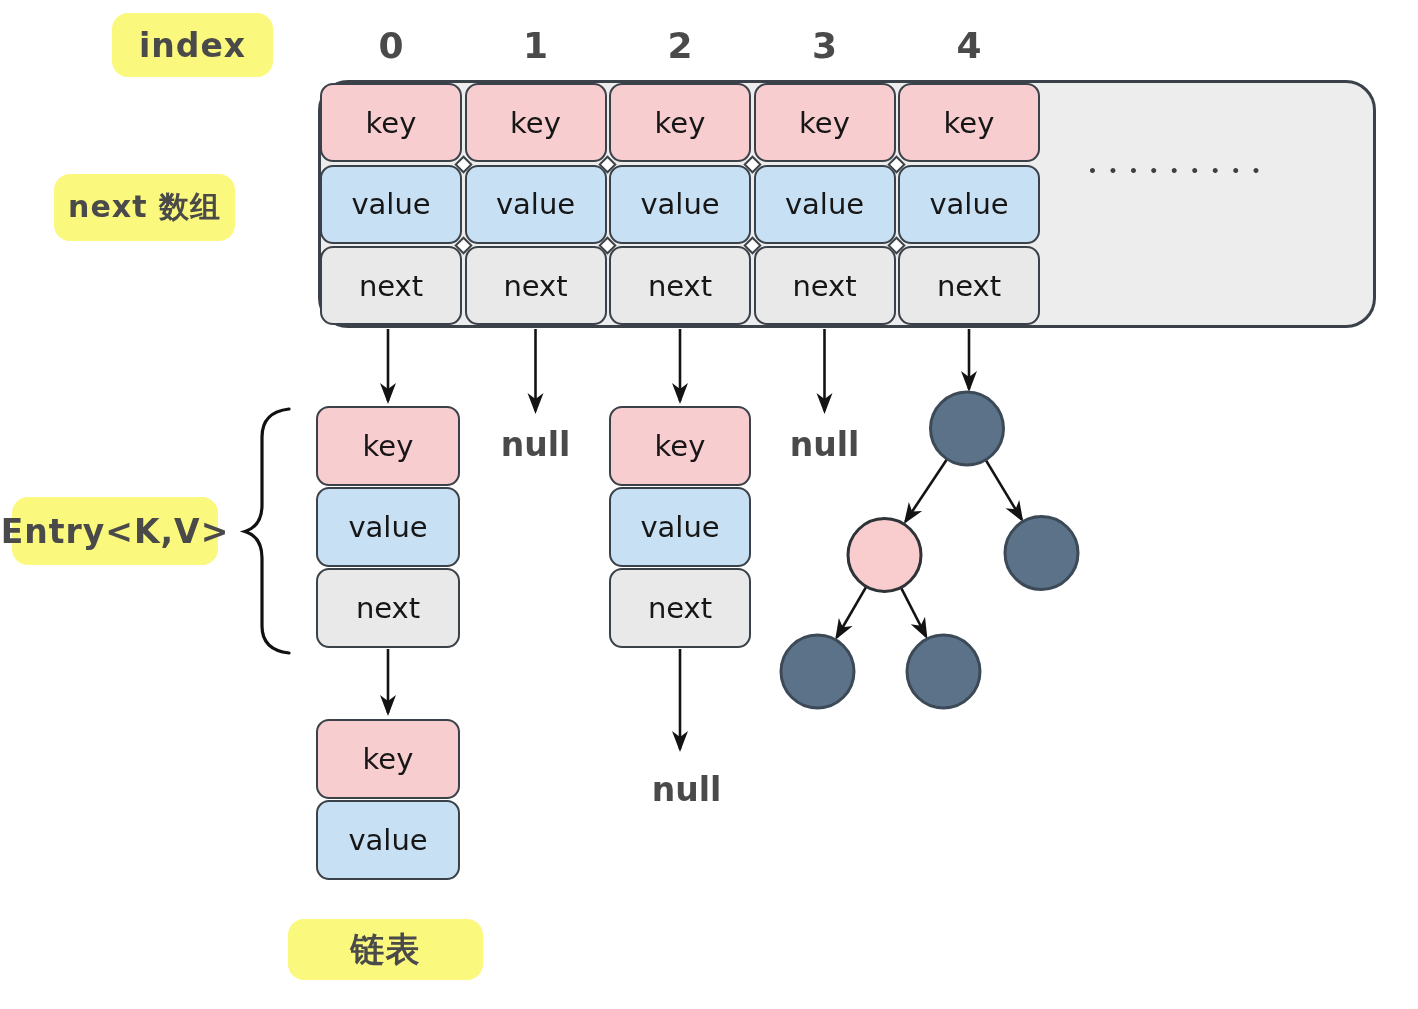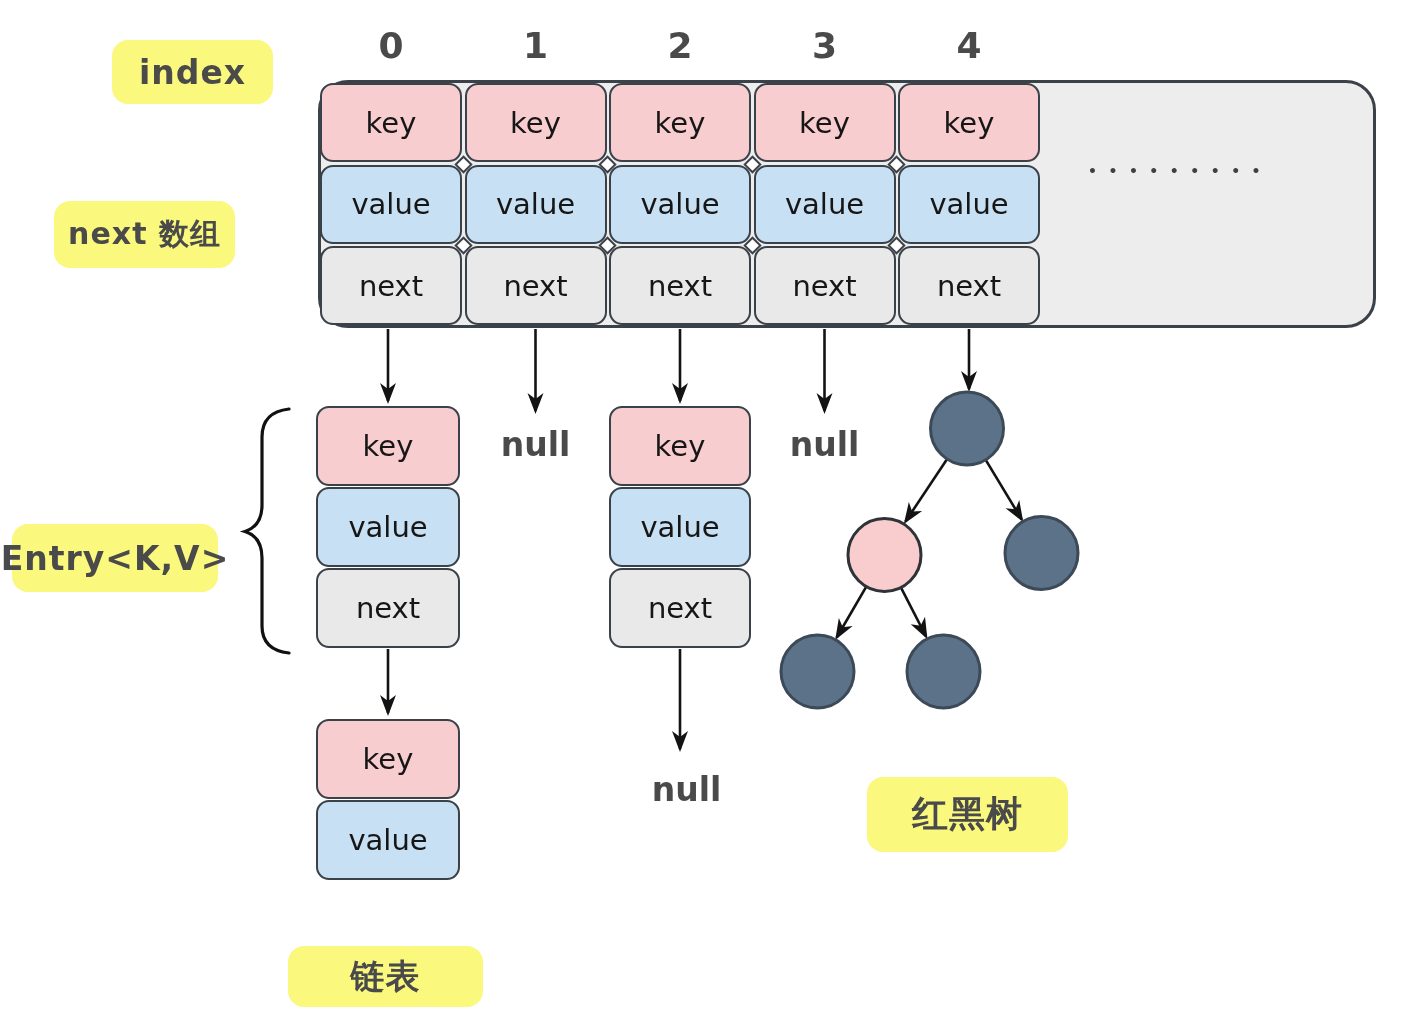--- a/index.html
+++ b/index.html
@@ -20,21 +20,20 @@
   html,body{margin:0;padding:0;background:#ffffff;}
   .canvas{
     position:relative;width:1418px;height:1009px;background:#ffffff;overflow:hidden;
     font-family:"DejaVu Sans","Liberation Sans",sans-serif;
   }
   .abs{position:absolute;box-sizing:border-box;}
   .ylabel{
     background:var(--label-yellow);color:var(--text-dark);font-weight:bold;
     border-radius:16px;display:flex;align-items:center;justify-content:center;
     letter-spacing:1px;
-    margin-top:27px;
   }
   .idx-num{
     color:var(--text-dark);font-weight:bold;font-size:36px;text-align:center;line-height:44px;
   }
   .bucket-container{
     background:var(--container-gray);border:3px solid var(--border-dark);border-radius:30px;
   }
   .cell{
     border:2.5px solid var(--border-dark);border-radius:13px;
     display:flex;align-items:center;justify-content:center;
@@ -90,21 +89,20 @@
     <circle class="node-black" cx="967" cy="428.5" r="36.5"></circle>
     <circle class="node-red" cx="884.5" cy="555" r="36.5"></circle>
     <circle class="node-black" cx="1041.5" cy="553" r="36.5"></circle>
     <circle class="node-black" cx="817.5" cy="671.5" r="36.5"></circle>
     <circle class="node-black" cx="943.5" cy="671.5" r="36.5"></circle>
   </svg>
 
   <div class="abs ylabel" style="left:112px;top:13px;width:161px;height:64px;font-size:33px;">index</div>
   <div class="abs ylabel" style="left:54px;top:174px;width:181px;height:67px;font-size:30px;">next 数组</div>
   <div class="abs ylabel" style="left:12px;top:497px;width:206px;height:68px;font-size:33px;text-align:right;">Entry&lt;K,V&gt;</div>
-  <div class="abs ylabel" style="left:867px;top:750px;width:201px;height:75px;font-size:36px;">红黑树</div>
   <div class="abs ylabel" style="left:288px;top:919px;width:195px;height:61px;font-size:34px;">链表</div>
 
   <div class="abs idx-num" style="left:356px;top:24px;width:70px;">0</div>
   <div class="abs idx-num" style="left:500.5px;top:24px;width:70px;">1</div>
   <div class="abs idx-num" style="left:645px;top:24px;width:70px;">2</div>
   <div class="abs idx-num" style="left:789.5px;top:24px;width:70px;">3</div>
   <div class="abs idx-num" style="left:934px;top:24px;width:70px;">4</div>
 
   <div class="abs bucket-container" style="left:318px;top:80px;width:1058px;height:248px;"></div>
   <div class="abs dots" style="left:1088px;top:157px;width:170px;">•••••••••</div>

